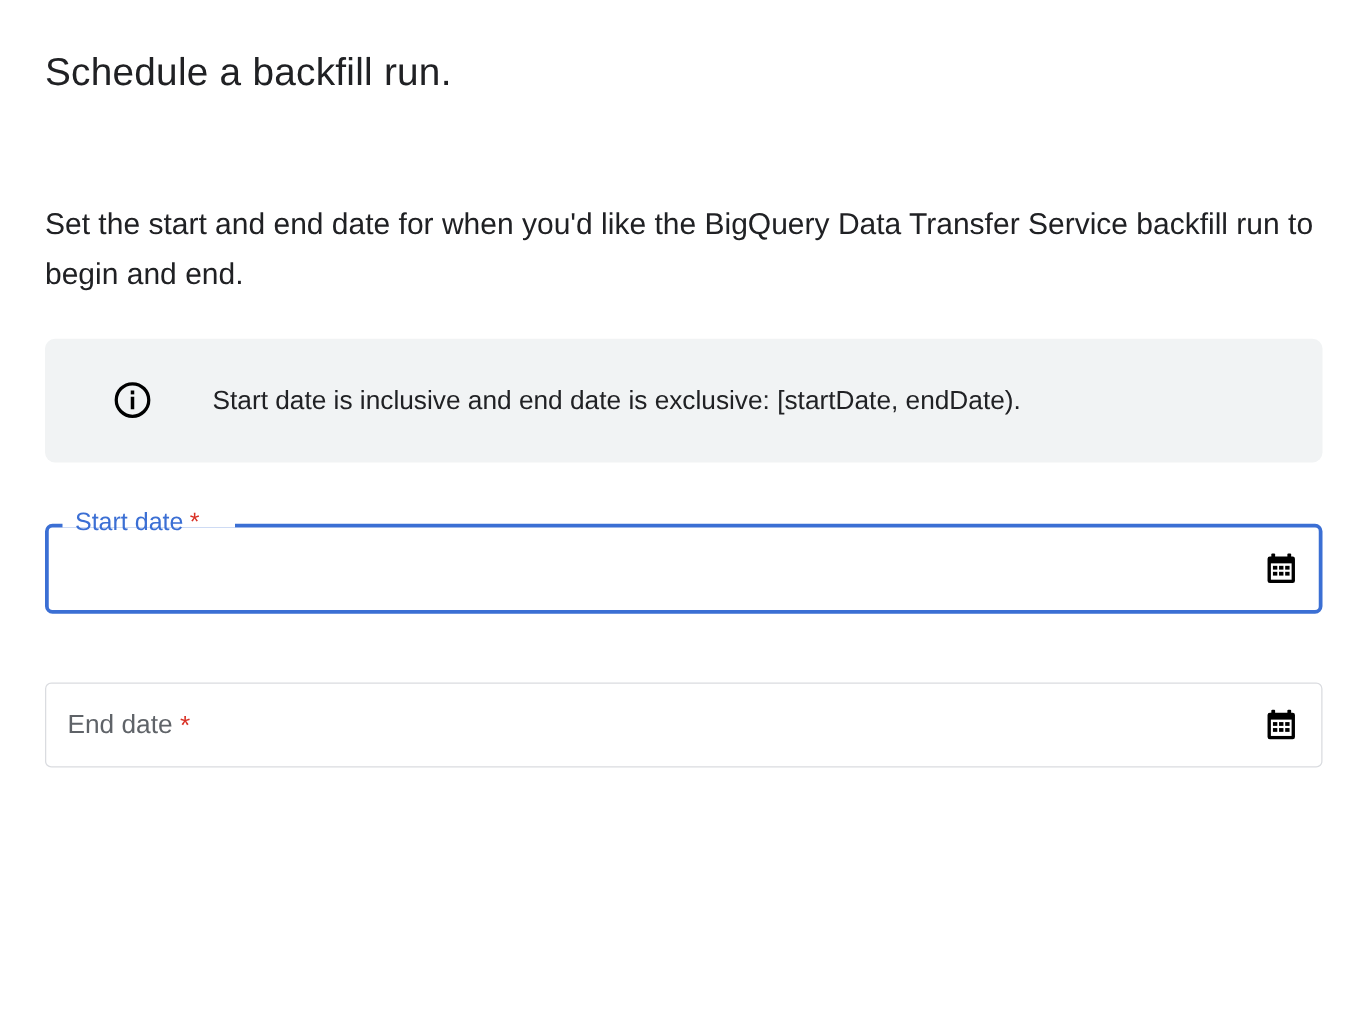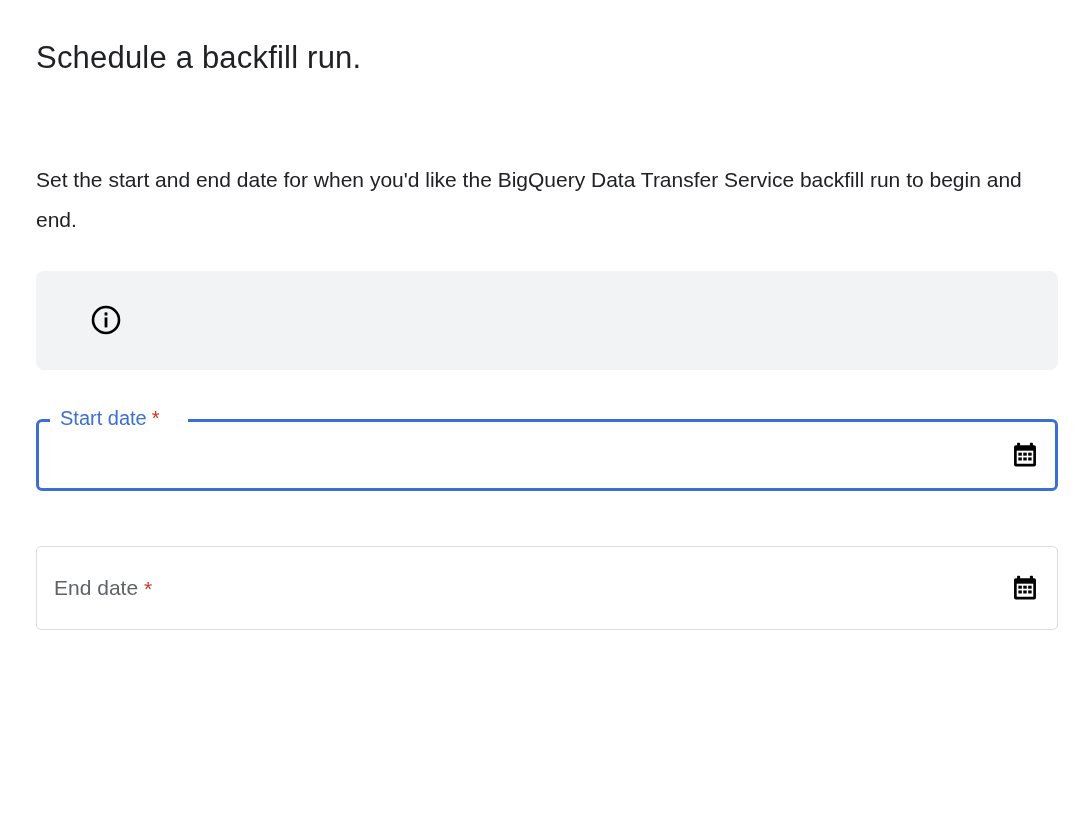--- a/index.html
+++ b/index.html
@@ -38,21 +38,21 @@
     color: #202124;
     white-space: nowrap;
   }
 
   
   .dialog-body {
     position: absolute;
     left: 36px;
     top: 160px;
     width: 1018px;
-    font-size: 21px;
+    font-size: 24px;
     line-height: 40px;
     font-weight: 400;
     color: #202124;
   }
 
   
   .info-banner {
     position: absolute;
     left: 36px;
     top: 271px;
@@ -140,21 +140,21 @@
     background: transparent;
     border: 0;
     outline: none;
     padding: 0;
     font-family: "Liberation Sans", sans-serif;
   }
 
   
   .field-rest {
     top: 546px;
-    height: 84px;
+    height: 68px;
   }
   .field-rest .outline {
     position: absolute;
     left: 0; top: 0;
     width: 100%;
     height: 100%;
     box-sizing: border-box;
     border: 1px solid #dadce0;
     border-radius: 5px;
     background: transparent;
@@ -233,20 +233,21 @@
   <div class="dialog-body">Set the start and end date for when you'd like the BigQuery Data Transfer Service backfill run to begin and end.</div>
 
   <div class="info-banner">
     <span class="info-icon">
       <svg width="32" height="32" viewBox="0 0 32 32" aria-hidden="true">
         <circle cx="16" cy="16" r="13" fill="none" stroke="#000000" stroke-width="2.6"></circle>
         <rect x="14.6" y="13.4" width="2.8" height="10" fill="#000000"></rect>
         <rect x="14.6" y="8.4" width="2.8" height="3.1" fill="#000000"></rect>
       </svg>
     </span>
+    <div class="info-text">Start date is inclusive and end date is exclusive: [startDate, endDate).</div>
   </div>
 
   <div class="field field-focused">
     <div class="outline"></div>
     <div class="notch"></div>
     <div class="floating-label">
       <span>Start date</span><span class="req-star">*</span>
     </div>
     <input class="input-area" type="text" value="" style="">
     <button class="calendar-btn">

